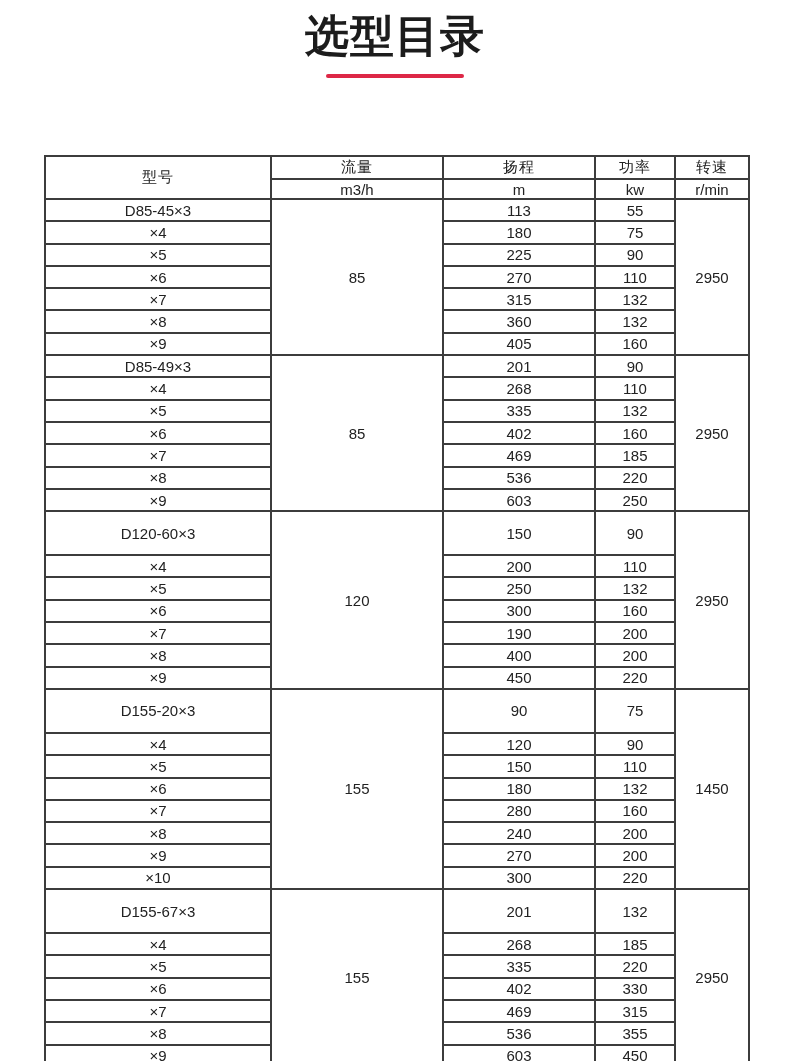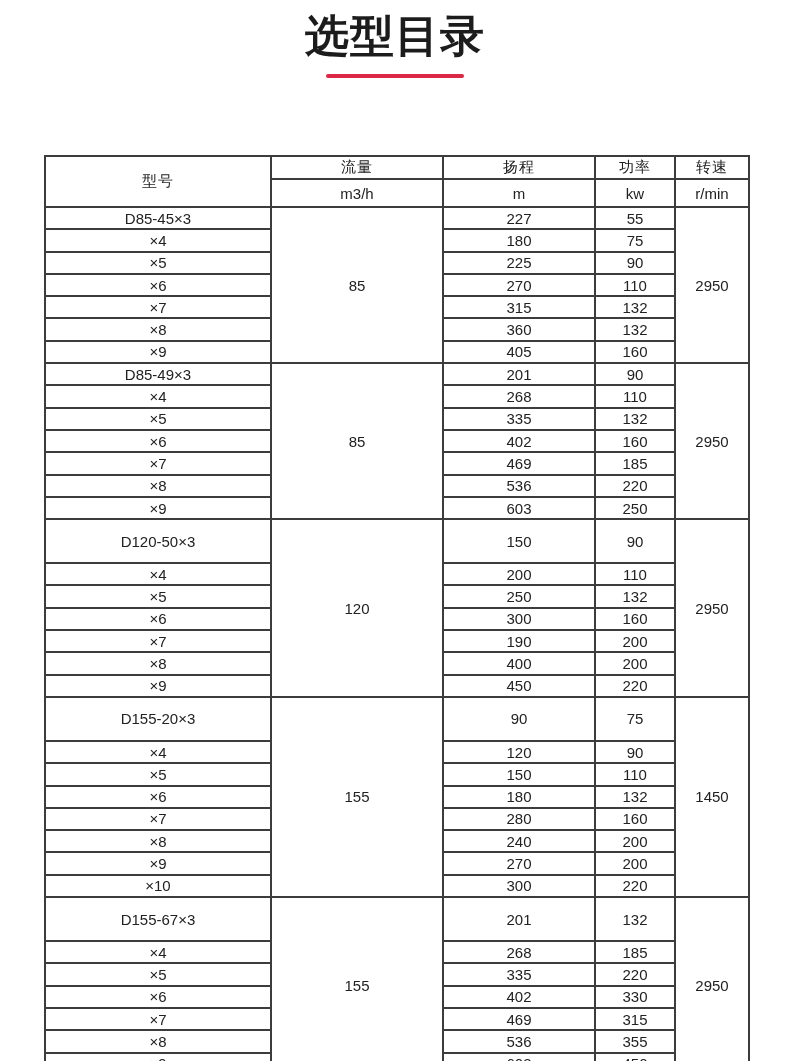--- a/index.html
+++ b/index.html
@@ -50,21 +50,21 @@
     overflow: hidden;
     white-space: nowrap;
   }
   col.c-model { width: 226px; }
   col.c-flow  { width: 172px; }
   col.c-head  { width: 152px; }
   col.c-power { width: 80px; }
   col.c-speed { width: 74px; }
 
   thead tr.hrow1 { height: 23px; }
-  thead tr.hrow2 { height: 28px; padding-left: 20px; }
+  thead tr.hrow2 { height: 20px; padding-left: 20px; }
   thead th { font-weight: normal; font-size: 16px; letter-spacing: 1px; }
   thead tr.hrow2 th { font-size: 15px; letter-spacing: 0; }
 
   tbody tr { height: 22.3px; margin-left: 13px; }
   tbody tr.tall { height: 44px; }
   tbody td { font-size: 15px; }
 </style>
 </head>
 <body>
 
@@ -95,21 +95,21 @@
           <th>m3/h</th>
           <th>m</th>
           <th>kw</th>
           <th>r/min</th>
         </tr>
       </thead>
       <tbody id="tbody">
           <tr>
             <td>D85-45×3</td>
             <td rowspan="7">85</td>
-            <td>227</td>
+            <td>113</td>
             <td>55</td>
             <td rowspan="7">2950</td>
           </tr>
           <tr>
             <td>×4</td>
             <td>180</td>
             <td>75</td>
           </tr>
           <tr>
             <td>×5</td>
@@ -167,21 +167,21 @@
             <td>×8</td>
             <td>536</td>
             <td>220</td>
           </tr>
           <tr>
             <td>×9</td>
             <td>603</td>
             <td>250</td>
           </tr>
           <tr class="tall">
-            <td>D120-50×3</td>
+            <td>D120-60×3</td>
             <td rowspan="7">120</td>
             <td>150</td>
             <td>90</td>
             <td rowspan="7">2950</td>
           </tr>
           <tr>
             <td>×4</td>
             <td>200</td>
             <td>110</td>
           </tr>

